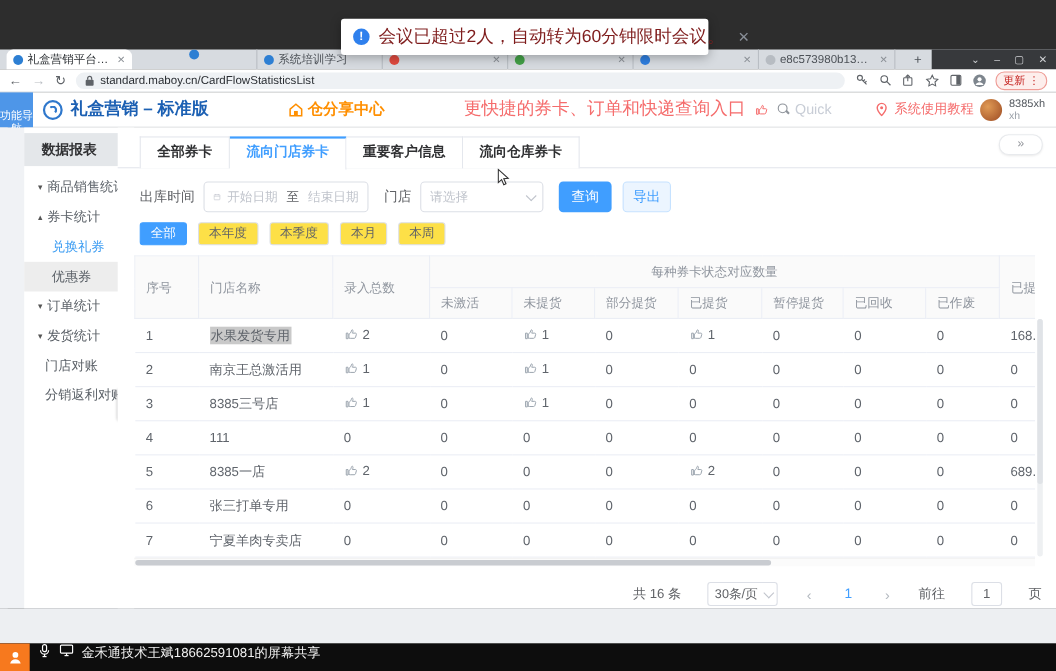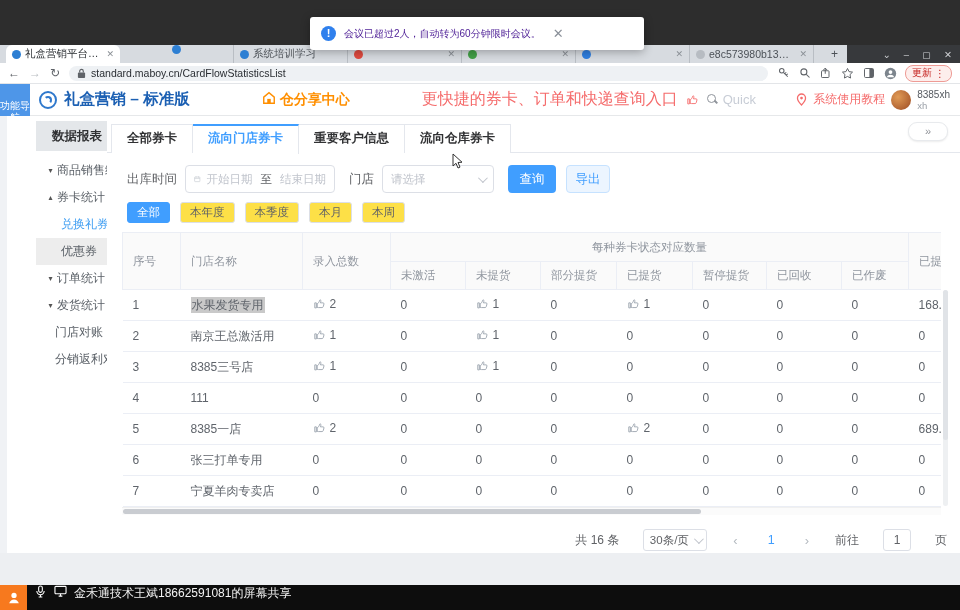--- a/index.html
+++ b/index.html
@@ -32,52 +32,52 @@
   .updpill{height:15px;border:1px solid #ee9b95;background:#fdeeec;border-radius:8px;color:#c5221f;
            font-size:10px;display:flex;align-items:center;gap:3px;padding:0 6px;margin-left:8px;cursor:pointer;white-space:nowrap;}
   
   .appbar{position:absolute;left:0;top:84px;width:960px;height:32px;background:#fff;display:flex;align-items:center;
           border-bottom:1px solid #e6e8ea;box-sizing:border-box;}
   .navbox{width:30px;height:32px;background:#4e96e8;color:#fff;font-size:10px;line-height:12px;text-align:center;
           padding-top:16px;box-sizing:border-box;cursor:pointer;flex:0 0 auto;}
   .logo{width:18px;height:18px;border:2px solid #2f78cc;border-radius:50%;margin-left:9px;box-sizing:border-box;position:relative;flex:0 0 auto;}
   .logo::after{content:"";position:absolute;left:3px;top:3px;width:8px;height:8px;border-radius:50%;border:2px solid #2f78cc;border-left-color:transparent;border-bottom-color:transparent;box-sizing:border-box;}
   .brand{margin-left:7px;font-size:15.5px;font-weight:bold;color:#1c60b3;white-space:nowrap;}
-  .sharec{margin-left:72px;display:flex;align-items:flex-start;gap:4px;color:#ff8f00;font-size:14px;font-weight:bold;cursor:pointer;white-space:nowrap;}
+  .sharec{margin-left:72px;display:flex;align-items:center;gap:4px;color:#ff8f00;font-size:14px;font-weight:bold;cursor:pointer;white-space:nowrap;}
   .promo{margin-left:72px;font-size:16px;color:#f56c6c;white-space:nowrap;}
   .handic{margin-left:8px;display:flex;}
   .qmag{margin-left:8px;position:relative;width:11px;height:11px;}
   .qmag::before{content:"";position:absolute;left:0;top:0;width:7px;height:7px;border:1.6px solid #8f949b;border-radius:50%;}
   .qmag::after{content:"";position:absolute;left:7px;top:7px;width:4px;height:1.6px;background:#8f949b;transform:rotate(45deg);}
   .quick{margin-left:5px;font-size:13px;color:#c8cdd6;}
   .rgrp{margin-left:auto;display:flex;align-items:center;padding-right:10px;gap:6px;}
   .tut{font-size:12px;color:#f56c6c;white-space:nowrap;cursor:pointer;}
   .avatar{width:20px;height:20px;border-radius:50%;background:radial-gradient(circle at 35% 35%,#e09a55,#9c4a22);flex:0 0 auto;}
   .uname{font-size:10px;color:#555a60;line-height:11px;}
   .usub{font-size:9.5px;color:#9aa0a8;}
   
   .page{position:absolute;left:0;top:116px;width:960px;height:437px;background:#f0f2f5;}
-  .sidebar{position:absolute;left:7px;top:0;width:100px;height:437px;background:#fff;padding-left:29px;}
+  .sidebar{position:absolute;left:22px;top:0;width:100px;height:437px;background:#fff;}
   .gutter{position:absolute;left:0;top:0;width:7px;height:437px;background:#f0f2f5;}
   .stitle{margin-top:5px;height:30px;line-height:30px;background:#e4e7ea;padding-left:16px;font-size:12.5px;font-weight:bold;color:#303133;}
   .sitems{margin-top:6px;}
   .sitem{height:27px;line-height:27px;font-size:12px;color:#5a6067;cursor:pointer;display:flex;align-items:center;white-space:nowrap;}
   .sitem .arr{width:13px;font-size:8px;color:#555;text-align:center;margin-left:6px;}
   .sitem.lvl0{padding-left:2px;}
   .sitem.lvl1{padding-left:25px;}
   .sitem.flat{padding-left:19px;}
   .sitem.active{color:#3d9df2;}
   .sitem.shaded{background:#ededed;}
   .handle{position:absolute;right:0;top:236px;width:15px;height:30px;background:#e3e5e8;border-radius:4px 0 0 4px;
           box-shadow:-1px 1px 2px rgba(0,0,0,.12);display:flex;align-items:center;justify-content:center;
           color:#858b92;font-size:9px;cursor:pointer;}
   .main{position:absolute;left:107px;top:0;width:853px;height:437px;background:#fff;}
   
   .ctabrow{position:absolute;left:0;top:8px;width:853px;height:29px;border-bottom:1px solid #e4e7ed;box-sizing:border-box;}
-  .ctabs{display:flex;margin-left:4px;}
+  .ctabs{display:flex;margin-left:20px;}
   .ctab{height:28px;line-height:27px;padding:0 15px;font-size:12.5px;font-weight:bold;color:#303133;
         border:1px solid #e4e7ed;border-left:none;border-bottom:none;cursor:pointer;white-space:nowrap;background:#fff;}
   .ctab:first-child{border-left:1px solid #e4e7ed;}
   .ctab.active{color:#409eff;border-top:2px solid #409eff;line-height:25px;}
   .cpill{position:absolute;right:12px;top:6px;width:38px;height:17px;border:1px solid #e8eaed;border-radius:9px;
          background:#fff;box-shadow:0 1px 2px rgba(0,0,0,.08);text-align:center;line-height:16px;
          color:#909399;font-size:11px;cursor:pointer;}
   
   .frow{position:absolute;left:20px;top:49px;display:flex;align-items:center;}
   .flabel{font-size:12.5px;color:#606266;white-space:nowrap;}
@@ -128,21 +128,21 @@
   .sharebar{position:absolute;left:0;top:585px;width:960px;height:25px;background:#0d0d0d;display:flex;color:#fff;}
   .savatar{width:27px;height:25px;background:#f7791e;display:flex;align-items:center;justify-content:center;flex:0 0 auto;}
   .sbicon{margin-left:8px;display:flex;}
   .sbtext{margin-left:7px;font-size:12px;color:#f2f2f2;white-space:nowrap;}
   
   .toast{position:absolute;left:310px;top:17px;width:334px;height:33px;background:#fff;border-radius:3px;
          box-shadow:0 2px 10px rgba(0,0,0,.3);display:flex;align-items:center;gap:8px;padding:0 11px;
          box-sizing:border-box;z-index:50;}
   .ticon{width:15px;height:15px;border-radius:50%;background:#2f80ed;color:#fff;font-size:11px;font-weight:bold;
          text-align:center;line-height:15px;flex:0 0 auto;}
-  .ttext{font-size:10px;color:#4c1d95;white-space:nowrap;}
+  .ttext{font-size:16px;color:#7f1d1d;white-space:nowrap;}
   .toclose{margin-left:4px;color:#8a9099;font-size:13px;cursor:pointer;}
   .cursor{position:absolute;left:452px;top:153px;z-index:60;pointer-events:none;}
 </style>
 </head>
 <body>
 
 <div class="stage">
 
   <div class="tabstrip">
     <div class="btabs" id="btabs">

